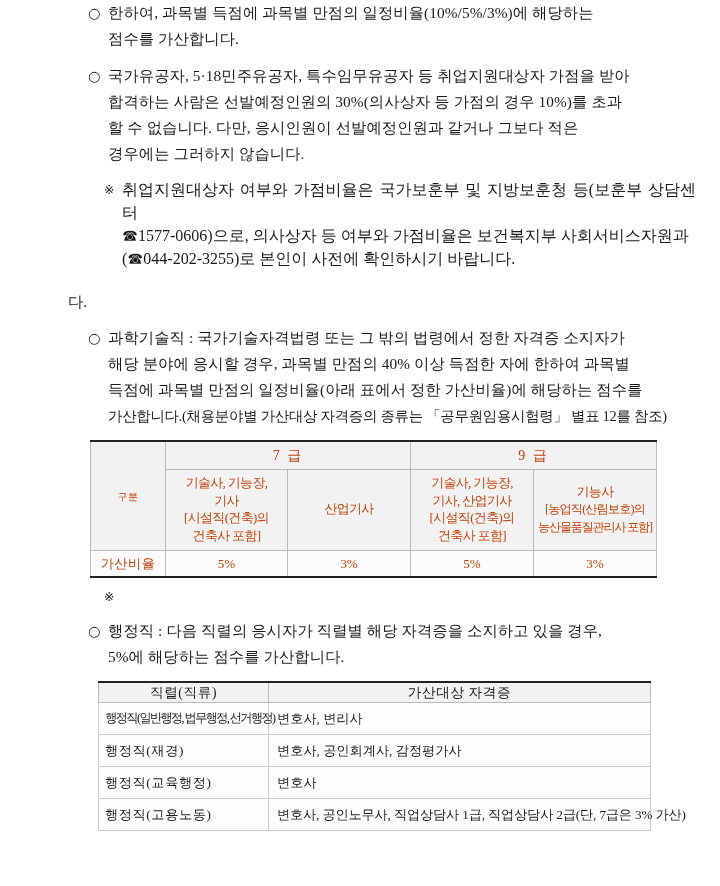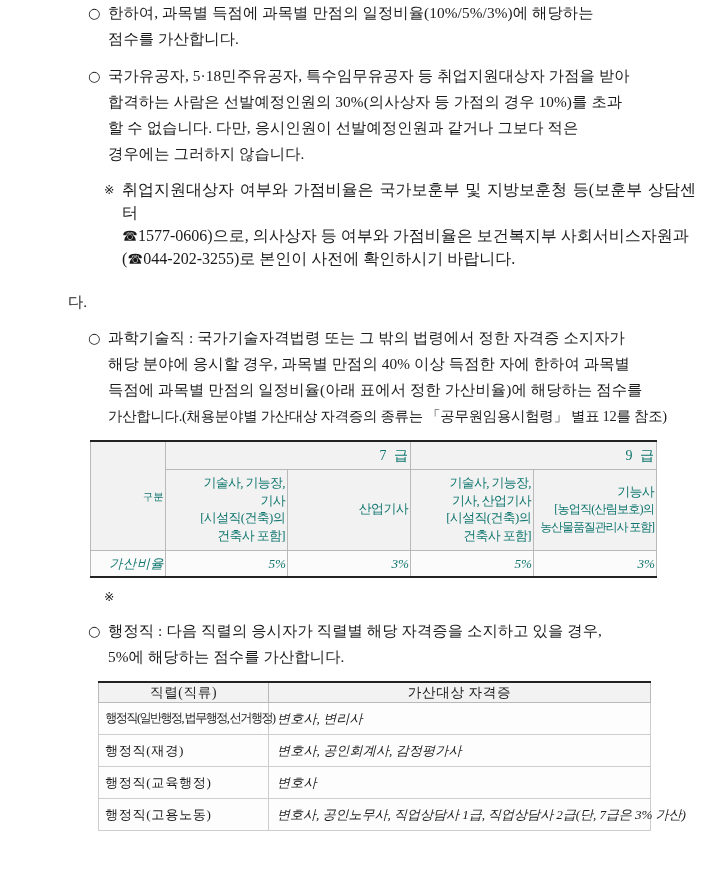--- a/index.html
+++ b/index.html
@@ -104,34 +104,33 @@
     table-layout: fixed;
   }
   .tbl1 {
     width: 566px;
     margin: 8px 0 6px 90px;
     border-top: 2.2px solid #222;
     border-bottom: 2.2px solid #222;
   }
   .tbl1 th, .tbl1 td {
     border: 0.9px solid #b9b9b9;
-    text-align: right;
+    text-align: center;
     vertical-align: middle;
     font-weight: normal;
     font-size: 13px;
     line-height: 17px;
     padding: 3px 1px;
     background: #f2f2f2;
-    color: #0f766e;
+    color: #c2410c;
   }
   .tbl1 tr.body-row td {
     background: #fbfbfb;
     font-size: 13.2px;
     padding: 4px 1px;
-    font-style: italic;
   }
   .tbl1 td.label-cell { background: #f2f2f2; }
   .tbl1 .grade-head { font-size: 14px; letter-spacing: 2px; padding: 5px 0; }
   .tbl1 .cert-cell {
     font-size: 12.9px;
     line-height: 17.5px;
     padding: 5px 2px;
   }
   .tbl1 .cert-cell .tight { letter-spacing: -0.6px; display: block; }
   .tbl1 .gubun { font-size: 10px; letter-spacing: 0.5px; }
@@ -164,21 +163,20 @@
     overflow: visible;
   }
   .tbl2 td.col-jik {
     text-align: left;
     padding-left: 6px;
     letter-spacing: 0.6px;
   }
   .tbl2 td.col-cert {
     text-align: left;
     padding-left: 8px;
-    font-style: italic;
   }
   .tbl2 td.squeeze {
     letter-spacing: -1.6px;
     font-size: 12.6px;
     transform: scaleX(0.96);
     transform-origin: left center;
   }
   .tbl2 td.overflow-cert {
     letter-spacing: -0.15px;
   }

